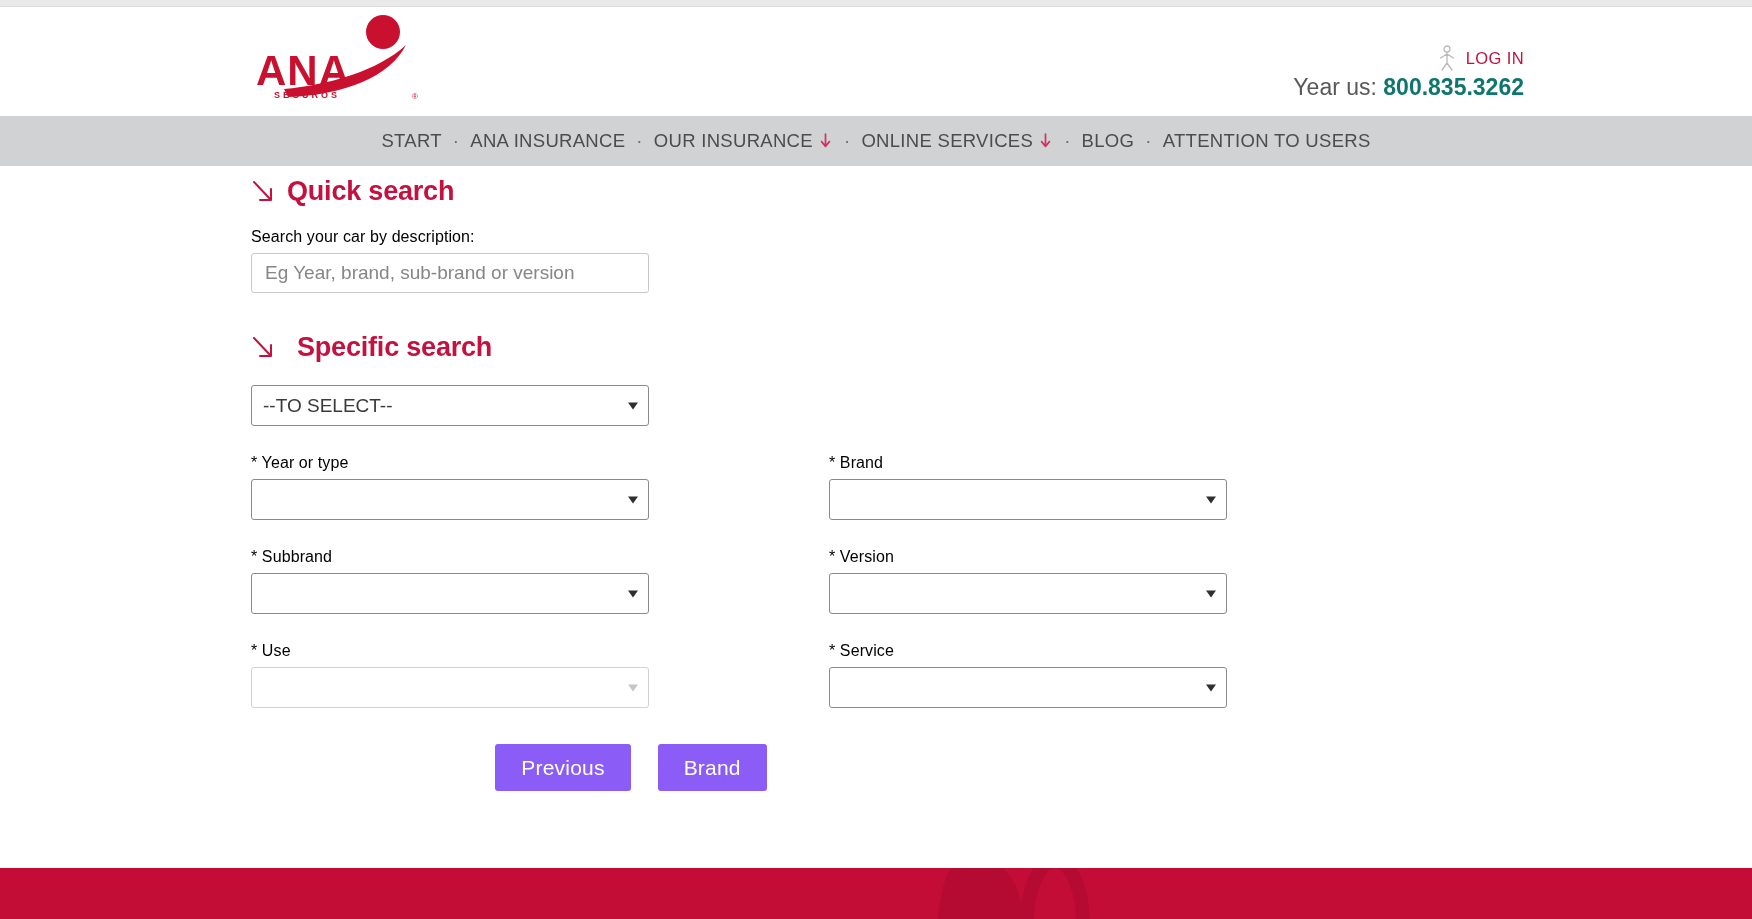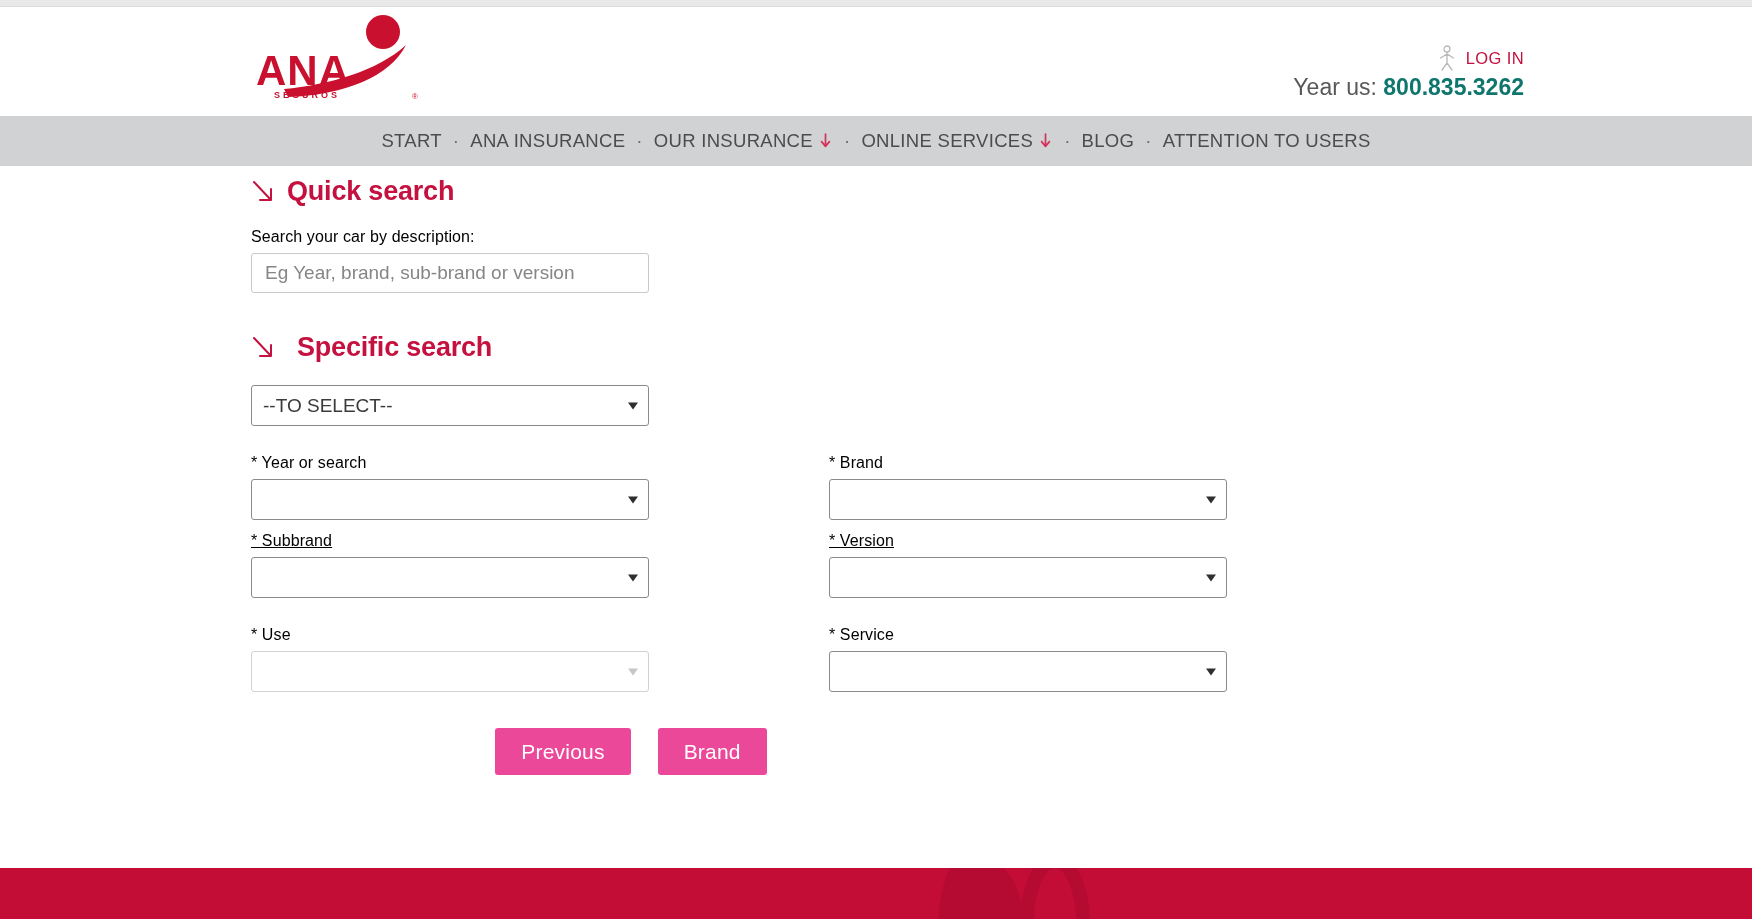--- a/index.html
+++ b/index.html
@@ -78,21 +78,21 @@
     width:0; height:0; border-left:5px solid transparent; border-right:5px solid transparent;
     border-top:7px solid #2f2f32; pointer-events:none;
   }
   .sel.disabled + .caret { border-top-color:#c6c6c8; }
 
   .row2 { display:flex; gap:180px; }
   .col { width:398px; }
 
   .btns { display:flex; gap:27px; justify-content:center; width:760px; }
   .btn {
-    background:#ec4899; color:#fff; border:none; border-radius:3px;
+    background:#8b5cf6; color:#fff; border:none; border-radius:3px;
     font-size:21px; font-family:"Liberation Sans", sans-serif;
     padding:0 26px; height:47px; cursor:pointer; letter-spacing:.2px;
   }
 
   
   .footer {
     position:absolute; top:868px; left:0; width:1752px; height:51px;
     background:#c30d37; overflow:hidden;
   }
   .footer-art { position:absolute; left:880px; top:-40px; width:320px; height:160px; opacity:.35; }
@@ -200,41 +200,41 @@
           <div class="sel w-left">
             <span>--TO SELECT--</span>
           </div>
           <span class="caret"></span>
         </div>
       </div>
 
       
       <div class="row2" style="margin-top:28px;">
         <div class="col">
-          <div class="field-label">* Year or search</div>
+          <div class="field-label">* Year or type</div>
           <div class="sel-wrap">
             <div class="sel w-left">
               <span></span>
             </div>
             <span class="caret"></span>
           </div>
         </div>
         <div class="col">
           <div class="field-label">* Brand</div>
           <div class="sel-wrap">
             <div class="sel w-right">
               <span></span>
             </div>
             <span class="caret"></span>
           </div>
         </div>
       </div>
 
       
-      <div class="row2" style="margin-top:12px;text-decoration:underline;">
+      <div class="row2" style="margin-top:28px;">
         <div class="col">
           <div class="field-label">* Subbrand</div>
           <div class="sel-wrap">
             <div class="sel w-left">
               <span></span>
             </div>
             <span class="caret"></span>
           </div>
         </div>
         <div class="col">

